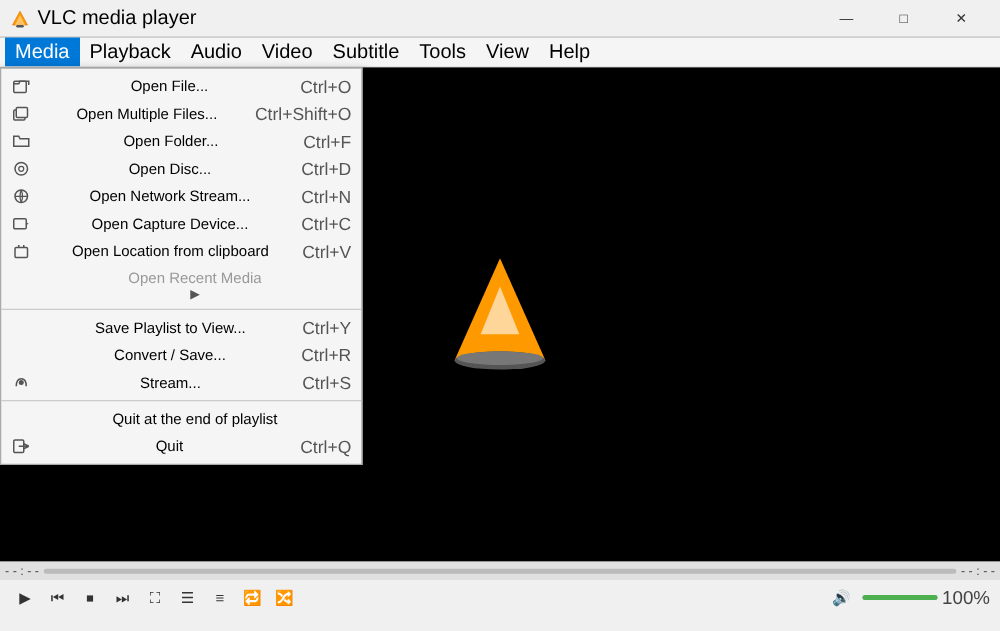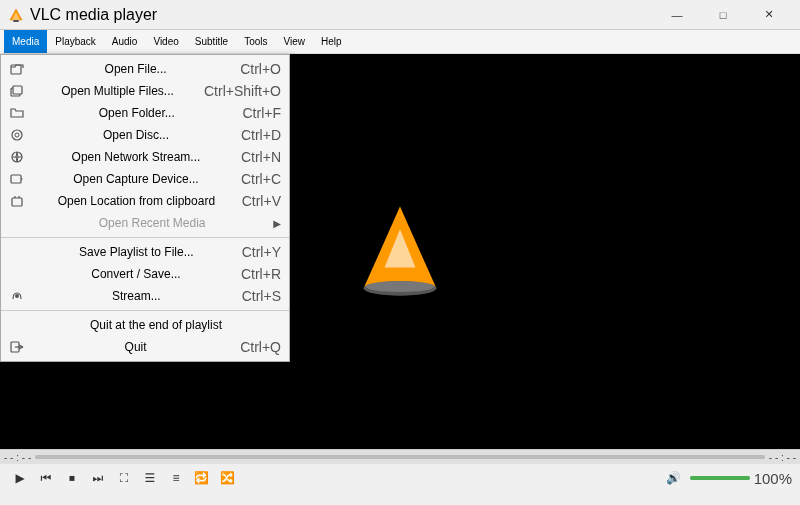--- a/index.html
+++ b/index.html
@@ -54,21 +54,21 @@
       background: #f5f5f5;
       height: 24px;
       display: flex;
       align-items: center;
       padding: 0 4px;
       border-bottom: 1px solid #ddd;
     }
     .menu-item {
       padding: 2px 8px;
       cursor: pointer;
-      font-size: 10px;
+      font-size: 16px;
       color: #000;
       height: 100%;
       display: flex;
       align-items: center;
     }
     .menu-item:hover, .menu-item.active {
       background: #0078d7;
       color: white;
     }
 
@@ -114,20 +114,21 @@
       padding: 3px 8px 3px 30px;
       cursor: pointer;
       color: #000;
       font-size: 12px;
       min-height: 22px;
       position: relative;
     }
     .dropdown-item.disabled {
       color: #999;
       cursor: default;
+      flex-direction: column;
     }
     .dropdown-item .item-label {
       flex: 1;
     }
     .dropdown-item .shortcut {
       color: #555;
       font-size: 14px;
     }
     .dropdown-item .item-icon {
       position: absolute;
@@ -336,21 +337,21 @@
     <div class="dropdown-item disabled">
       <span class="item-icon"></span>
       <span class="item-label">Open Recent Media</span>
       <span class="arrow">▶</span>
     </div>
 
     <div class="dropdown-separator"></div>
 
     <div class="dropdown-item">
       <span class="item-icon"></span>
-      <span class="item-label">Save Playlist to File...</span>
+      <span class="item-label">Save Playlist to View...</span>
       <span class="shortcut">Ctrl+Y</span>
     </div>
 
     <div class="dropdown-item">
       <span class="item-icon"></span>
       <span class="item-label">Convert / Save...</span>
       <span class="shortcut">Ctrl+R</span>
     </div>
 
     <div class="dropdown-item">

